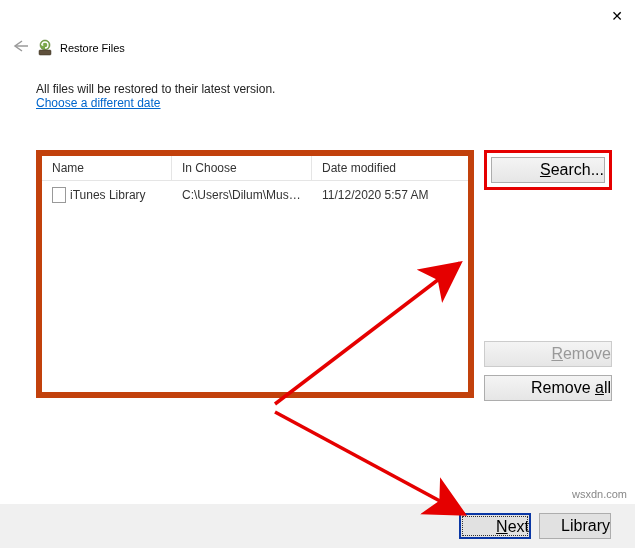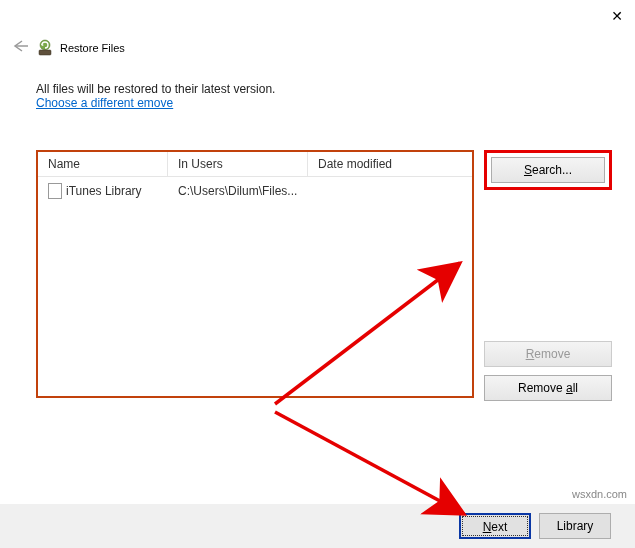--- a/index.html
+++ b/index.html
@@ -68,21 +68,21 @@
       font-size: 12px;
     }
     .content-row {
       display: flex;
       gap: 10px;
       margin-top: 40px;
       align-items: flex-start;
       position: relative;
     }
     .list-panel {
-      border: 2px solid #c2410c;
+      border: 6px solid #c2410c;
       width: 438px;
       height: 248px;
       background: #fff;
     }
     .list-header {
       display: flex;
       border-bottom: 1px solid #e5e5e5;
       font-size: 12px;
       color: #333;
     }
@@ -126,24 +126,24 @@
       border: 3px solid #E50000;
       padding: 4px;
       display: flex;
       flex-direction: column;
       gap: 8px;
     }
     .win-btn {
       height: 26px;
       background: linear-gradient(#f4f4f4, #e6e6e6);
       border: 1px solid #adadad;
-      font-size: 12px;
+      font-size: 16px;
       color: #000;
       cursor: pointer;
-      text-align: center;
+      text-align: right;
       line-height: 24px;
       font-family: inherit;
     }
     .win-btn.disabled {
       color: #999;
       border-color: #ccc;
     }
     .btn-search { }
     .lower-side {
       position: absolute;
@@ -213,35 +213,36 @@
       <path d="M6 6 A3 3 0 1 1 9 9" stroke="#fff" stroke-width="1.3" fill="none"></path>
       <path d="M5 5 L6 7 L8 6 Z" fill="#fff"></path>
       <rect x="3" y="11" width="12" height="5" rx="1" fill="#5f503c" stroke="#3a3020" stroke-width="0.5"></rect>
     </svg>
   </span>
   <span class="app-title">Restore Files</span>
 </div>
 
 <div class="main-area">
   <div class="subtext">All files will be restored to their latest version.</div>
-  <a class="link">Choose a different emove</a>
+  <a class="link">Choose a different date</a>
 
   <div class="content-row">
     <div class="list-panel">
       <div class="list-header">
         <div class="col-name">Name</div>
-        <div class="col-folder">In Users</div>
+        <div class="col-folder">In Choose</div>
         <div class="col-date">Date modified</div>
       </div>
       <div class="list-row">
         <div class="row-name col-name">
           <span class="file-icon"></span>
           <span>iTunes Library</span>
         </div>
-        <div class="row-folder col-folder">C:\Users\Dilum\Files...</div>
+        <div class="row-folder col-folder">C:\Users\Dilum\Music...</div>
+        <div class="row-date col-date">11/12/2020 5:57 AM</div>
       </div>
     </div>
 
     <div class="side-buttons">
       <div class="red-box">
         <button class="win-btn btn-search"><span class="u">S</span>earch...</button>
       </div>
       <div class="lower-side">
         <button class="win-btn disabled"><span class="u">R</span>emove</button>
         <button class="win-btn">Remove <span class="u">a</span>ll</button>

